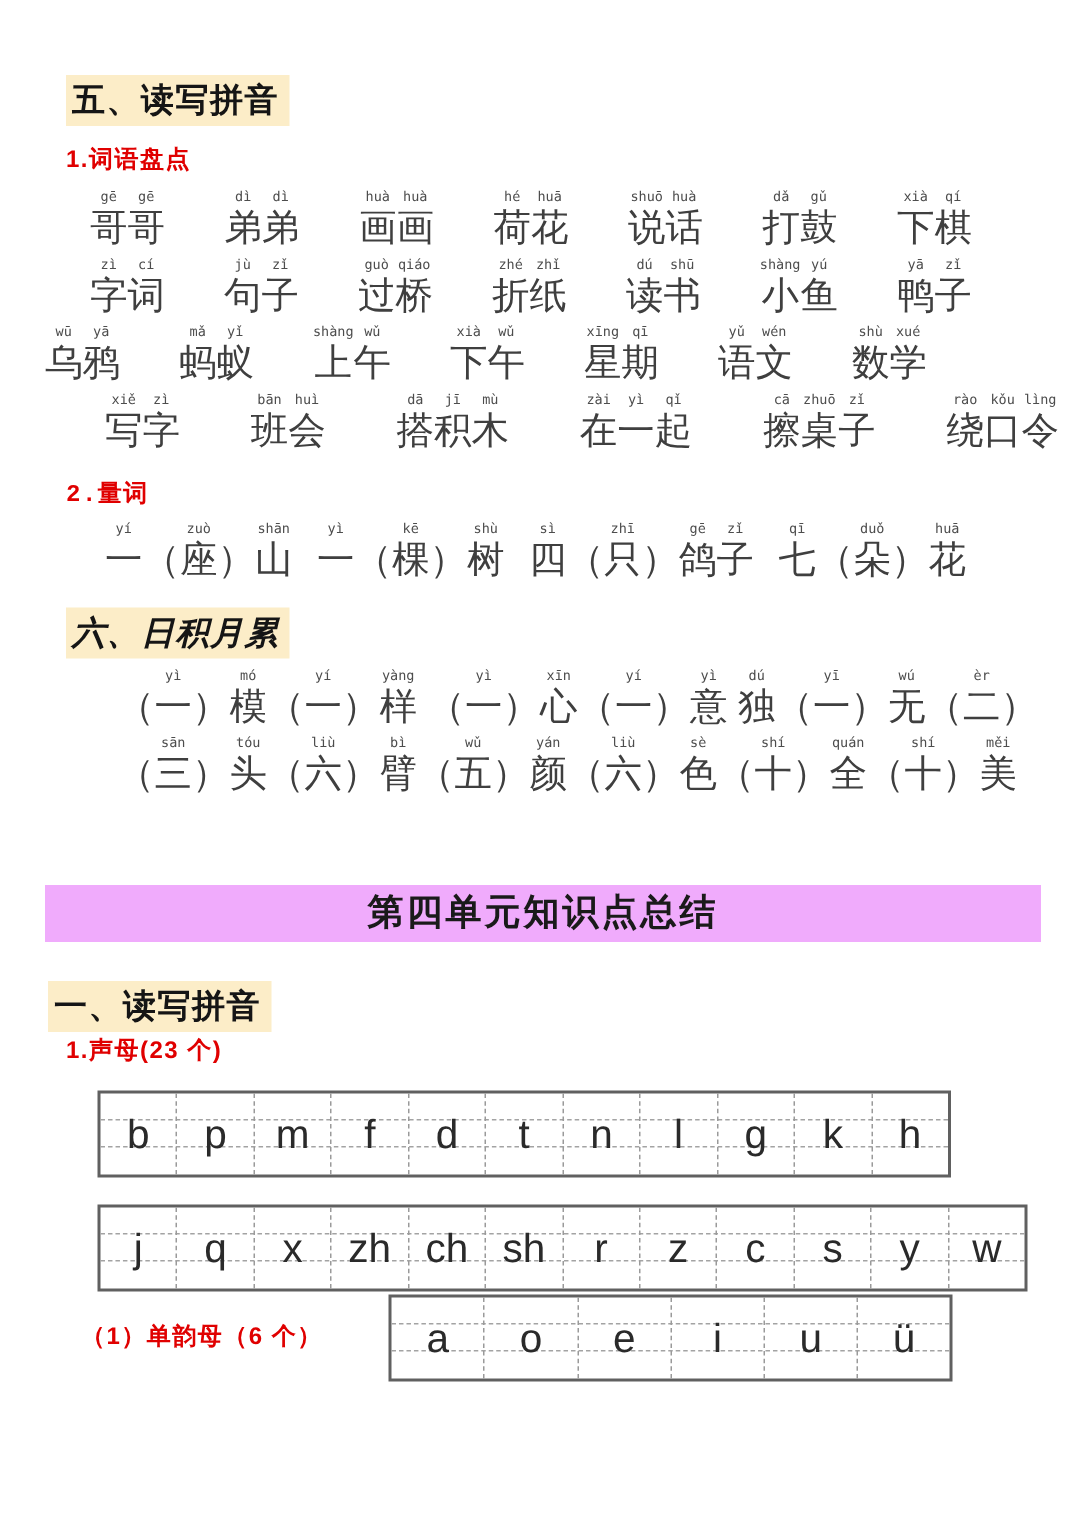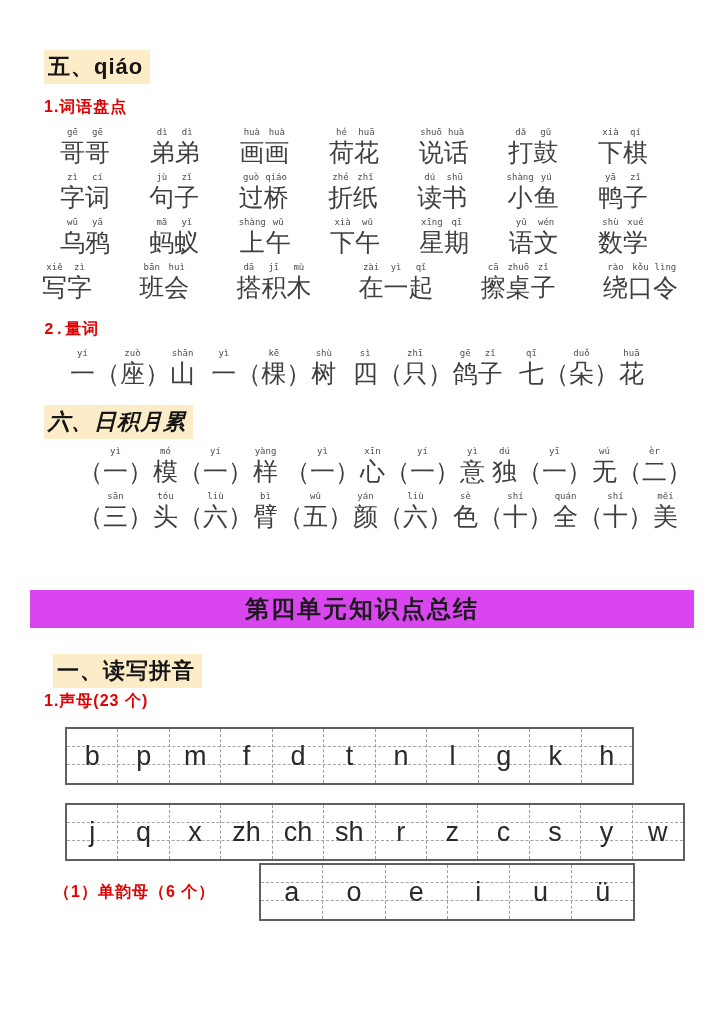--- a/index.html
+++ b/index.html
@@ -9,54 +9,54 @@
     font-family:"Liberation Sans",sans-serif;position:relative;
   }
   
   .hl-head{
     width:fit-content;background:#fcedc8;color:#151515;
     font-size:22px;font-weight:bold;line-height:26px;
     padding:4px 7px 4px 4px;letter-spacing:1px;
   }
   .s5h{margin-top:50px;margin-left:14px;}
   .s6h{margin-top:16px;margin-left:14px;font-style:italic;}
-  .s1h{margin-top:26px;margin-left:23px;}
+  .s1h{margin-top:26px;margin-left:2px;}
   
   .red-sub{
     color:#e00000;font-size:16px;font-weight:bold;line-height:26px;
     margin-left:14px;letter-spacing:1px;
   }
   .sub-pandian{margin-top:10px;}
   .sub-liangci{margin-top:14px;font-family:Liberation Mono, monospace;}
   .sub-shengmu{margin-top:0;}
   .sub-yunmu{margin-top:22px;margin-left:12px;}
   
   .wrow{display:flex;justify-content:space-between;align-items:flex-end;}
   .rw-a{width:588px;margin-left:30px;margin-top:6px;}
   .rw-b{width:588px;margin-left:30px;margin-top:3px;}
-  .rw-c{width:588px;margin-left:30px;margin-top:3px;}
-  .rw-d{width:636px;margin-left:12px;margin-top:3px;}
+  .rw-c{width:588px;margin-top:3px;}
+  .rw-d{width:636px;margin-left:40px;margin-top:3px;}
   .rw-m{width:574px;margin-left:40px;margin-top:4px;}
   .rw-i1{width:614px;margin-left:48px;margin-top:6px;}
   .rw-i2{width:567px;margin-left:48px;margin-top:3px;}
   .wu{display:inline-flex;}
   .wc{display:inline-block;text-align:center;}
   .py{
     display:block;height:12px;line-height:12px;font-size:9px;
     color:#4d4d4d;font-family:"DejaVu Sans Mono",monospace;
     white-space:nowrap;text-align:center;
   }
   .hz{
     display:block;font-size:25px;line-height:30px;color:#3f3f3f;
     font-family:"Liberation Serif","DejaVu Serif",serif;text-align:center;
     min-width:25px;
   }
   
   .banner{
-    margin-top:58px;height:38px;line-height:38px;background:#d946ef;
+    margin-top:58px;height:38px;line-height:38px;background:#f0abfc;
     text-align:center;font-size:24px;font-weight:bold;color:#1a1a1a;
     letter-spacing:2px;
   }
   
   .ptable{
     position:relative;display:flex;border:2px solid #606060;
     height:54px;background:#ffffff;box-sizing:content-box;
   }
   .ptable::before,.ptable::after{
     content:"";position:absolute;left:0;right:0;border-top:1px dashed #a3a3a3;
@@ -74,21 +74,21 @@
   .pcell:last-child{border-right:none;}
   
   .finals-row{display:flex;align-items:center;margin-top:2px;gap:32px;}
   .finals-label{margin-left:24px;margin-top:0;}
 </style>
 </head>
 <body>
 
 <div class="page">
 
-  <div class="hl-head s5h">五、qiáo</div>
+  <div class="hl-head s5h">五、读写拼音</div>
 
   <div class="red-sub sub-pandian">1.词语盘点</div>
 
   <div class="wrow rw-a">
       <span class="wu">
         <span class="wc">
           <span class="py">gē</span>
           <span class="hz">哥</span>
         </span>
         <span class="wc">

